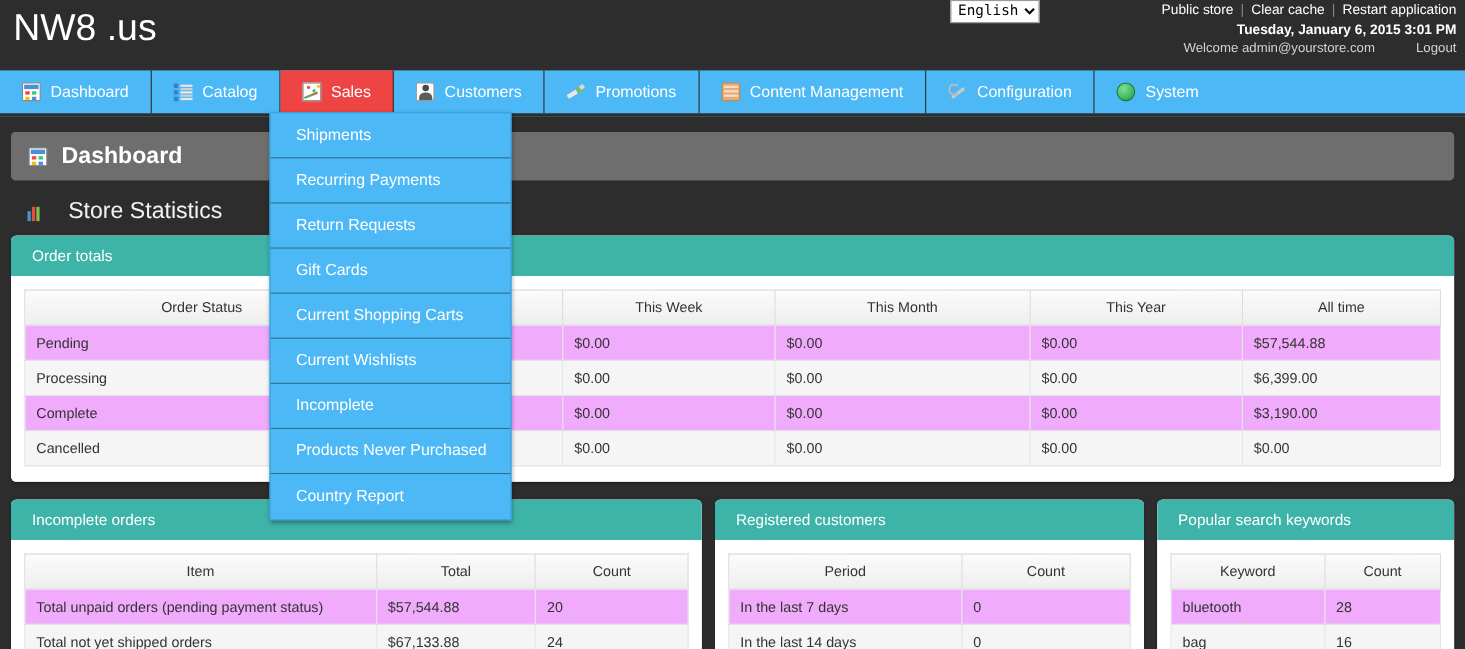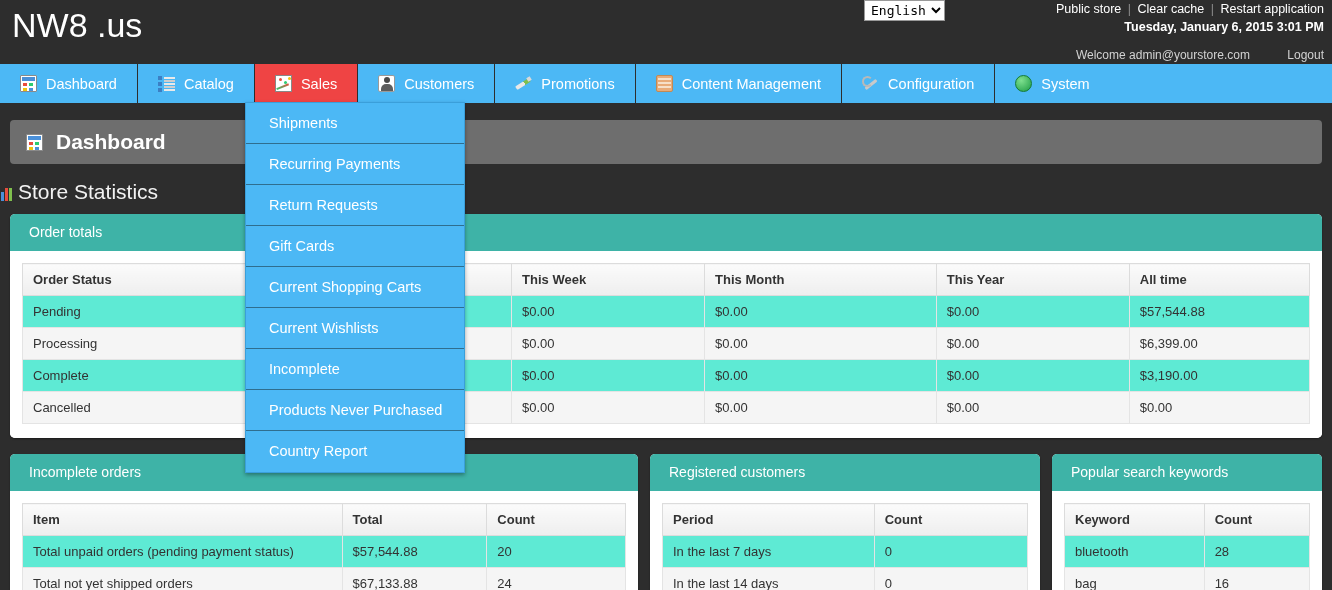--- a/index.html
+++ b/index.html
@@ -29,21 +29,21 @@
     position: absolute; right: 8px; top: 2px;
     font-size: 12.5px; color: #c9c9c9;
   }
   .top-links a { color: #ffffff; text-decoration: none; }
   .top-links .sep { color: #8a8a8a; padding: 0 3px; }
   .datetime {
     position: absolute; right: 8px; top: 20px;
     font-size: 12.5px; color: #ffffff; font-weight: bold;
   }
   .welcome-row {
-    position: absolute; right: 8px; top: 48px;
+    position: absolute; right: 8px; top: 36px;
     font-size: 12px; color: #d2d2d2;
   }
   .welcome-row .logout { margin-left: 34px; color: #d2d2d2; text-decoration: none; }
 
   
   .nav {
     position: relative; height: 42px; background: #4cb8f5;
     display: flex; align-items: stretch;
     border-bottom: 3px solid #2d2d2d;
     z-index: 5;
@@ -112,45 +112,45 @@
   
   .content { position: relative; padding: 0 0 0 0; }
   .page-titlebar {
     margin: 14px 10px 0 10px; height: 44px;
     background: #6e6e6e; border-radius: 4px;
     display: flex; align-items: center; gap: 13px;
     padding-left: 16px;
   }
   .page-titlebar h1 { color: #fff; font-size: 21px; font-weight: bold; }
   .section-head {
-    display: flex; align-items: center; gap: 1px;
-    padding: 16px 0 10px 0;
+    display: flex; align-items: center; gap: 21px;
+    padding: 16px 0 10px 24px;
   }
   .section-head h2 { color: #f2f2f2; font-size: 21px; font-weight: normal; }
 
   
   .panel {
     background: #ffffff; border-radius: 5px; overflow: hidden;
     box-shadow: 0 1px 2px rgba(0,0,0,.4);
   }
   .panel-head {
     background: #3eb3a7; color: #ffffff;
     font-size: 14px; padding: 10px 0 11px 19px;
   }
   .panel-body { padding: 12px 12px 14px 12px; background: #fff; }
 
   table.grid { width: 100%; border-collapse: collapse; font-size: 13px; }
   table.grid th {
     background: linear-gradient(#fbfbfb,#eeeeee);
-    color: #333; font-weight: bold; text-align: left;
+    color: #333; font-weight: normal; text-align: center;
     padding: 8px 10px; border: 1px solid #dcdcdc;
   }
   table.grid td {
     color: #333; padding: 8px 10px;
-    border: 1px solid #e4e4e4; background: #5eead4;
+    border: 1px solid #e4e4e4; background: #f0abfc;
   }
   table.grid tr.alt td { background: #f5f5f5; }
 
   .row-1 { margin: 0 10px; }
   .row-2 { display: flex; gap: 12px; margin: 16px 10px 0 10px; }
   .col-incomplete { width: 628px; flex: none; }
   .col-customers  { width: 390px; flex: none; }
   .col-keywords   { flex: 1; }
 </style>
 </head>

